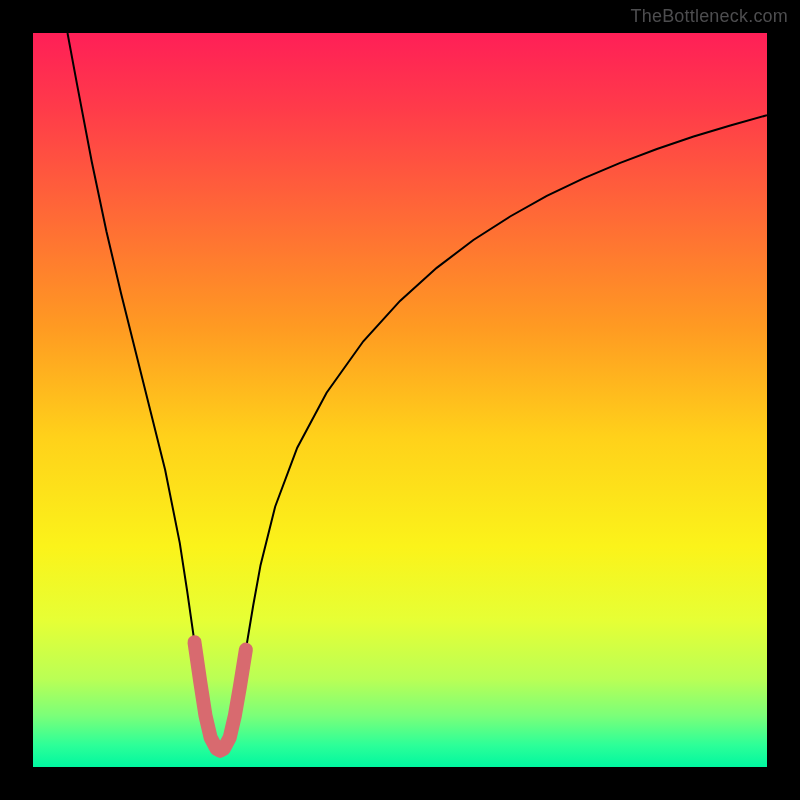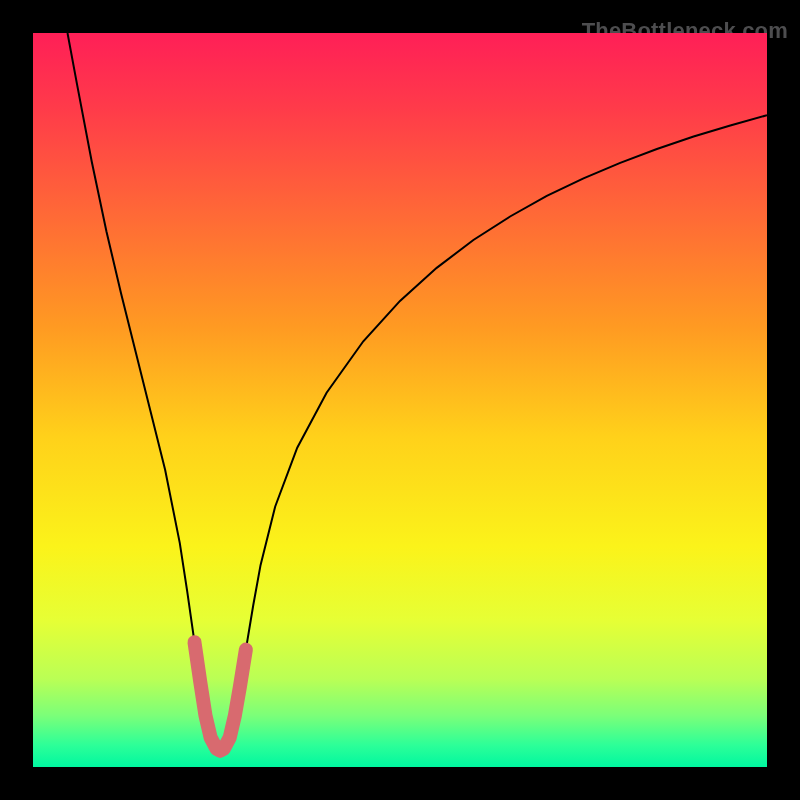--- a/index.html
+++ b/index.html
@@ -23,24 +23,23 @@
     left: 33px;
     width: 734px;
     height: 734px;
     overflow: hidden;
   }
   .watermark {
     position: absolute;
     top: 6px;
     right: 12px;
     color: #4d4d4f;
-    font-size: 22px;
-    font-weight: 700;
+    font-size: 18px;
+    font-weight: 400;
     letter-spacing: 0.2px;
-    margin-top: 12px;
   }
   svg { display: block; }
 </style>
 </head>
 <body>
 
 <div class="frame">
   <div class="watermark">TheBottleneck.com</div>
   <div class="plot">
     <svg id="chart-svg" width="734" height="734" viewBox="0 0 734 734">

